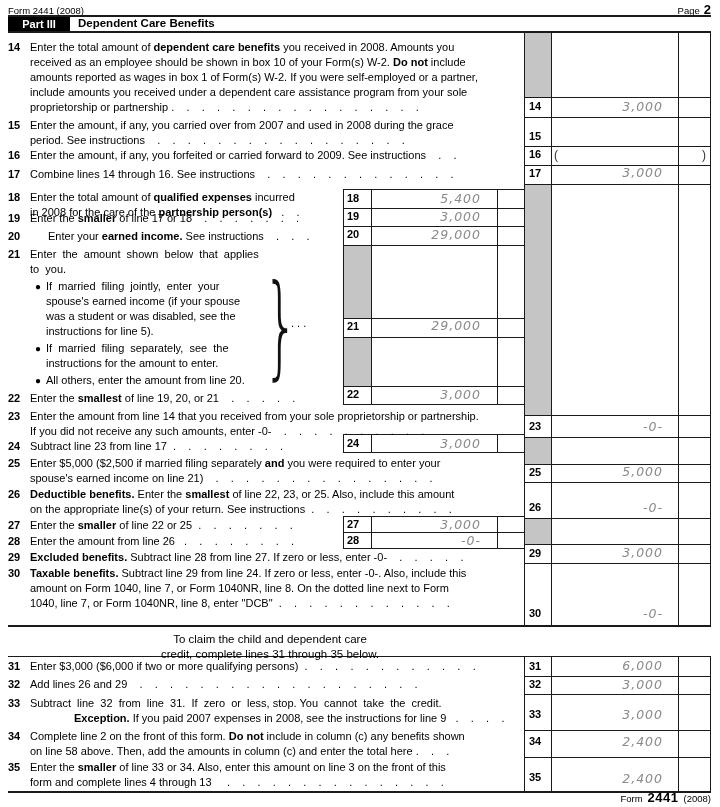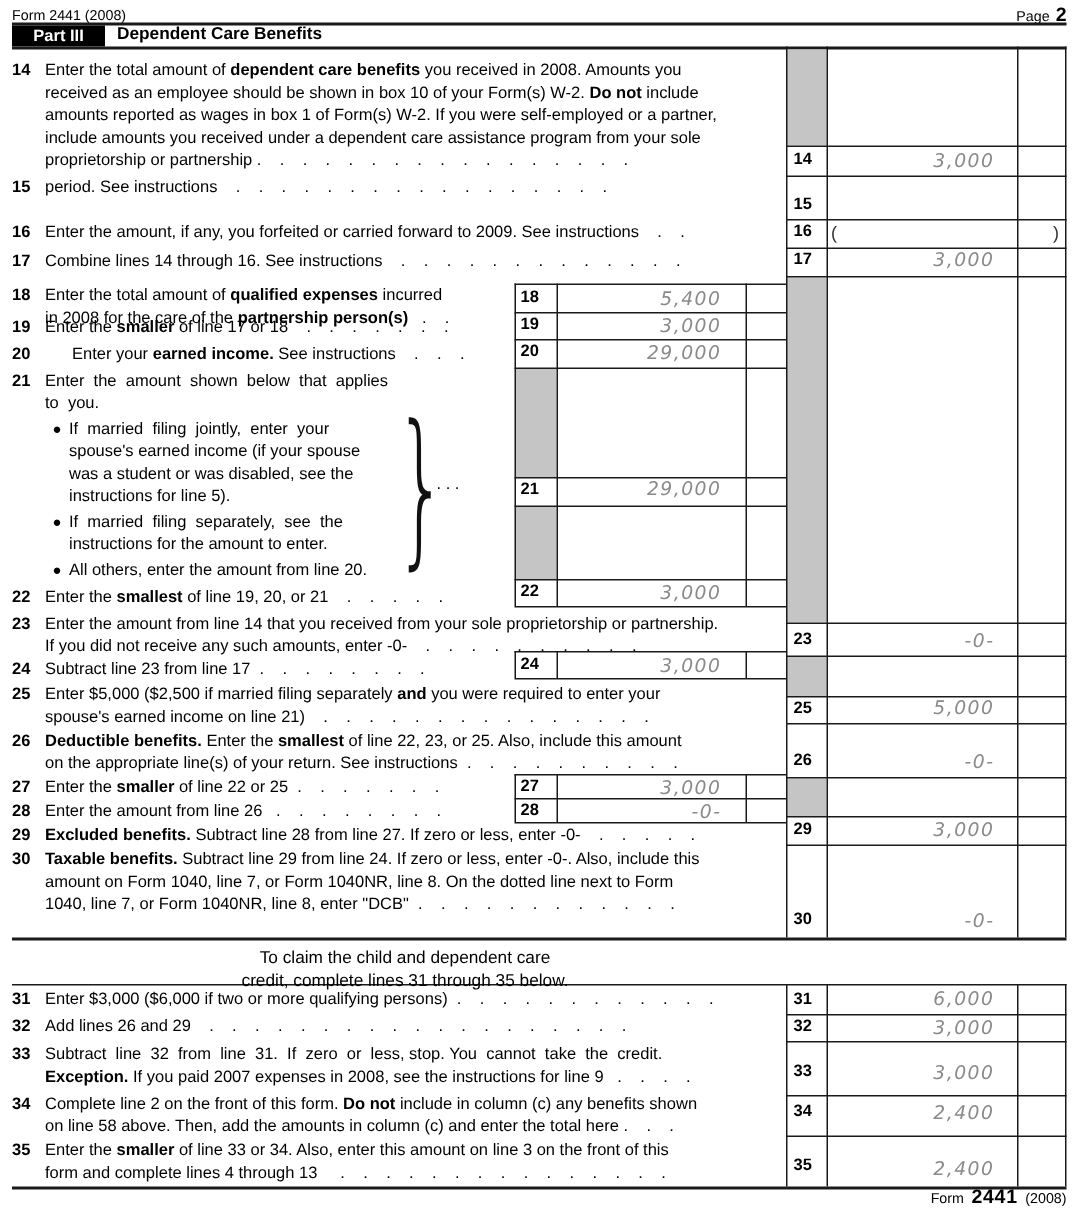--- a/index.html
+++ b/index.html
@@ -132,20 +132,21 @@
   <div class="num" style="left:8px;top:760px">35</div>
 
   <div class="tb" style="left:30px;top:40px;width:492px">
       <div class="tl"><span>Enter the total amount of </span><span style="font-weight: bold;">dependent care benefits</span><span> you received in 2008. Amounts you</span></div>
       <div class="tl"><span>received as an employee should be shown in box 10 of your Form(s) W-2. </span><span style="font-weight: bold;">Do not</span><span> include</span></div>
       <div class="tl"><span>amounts reported as wages in box 1 of Form(s) W-2. If you were self-employed or a partner,</span></div>
       <div class="tl"><span>include amounts you received under a dependent care assistance program from your sole</span></div>
       <div class="tl"><span>proprietorship or partnership .    .    .    .    .    .    .    .    .    .    .    .    .    .    .    .    .</span></div>
     </div>
   <div class="tb" style="left:30px;top:118px;width:492px">
+      <div class="tl"><span>Enter the amount, if any, you carried over from 2007 and used in 2008 during the grace</span></div>
       <div class="tl"><span>period. See instructions    .    .    .    .    .    .    .    .    .    .    .    .    .    .    .    .    .</span></div>
     </div>
   <div class="tb" style="left:30px;top:148px;width:492px">
       <div class="tl"><span>Enter the amount, if any, you forfeited or carried forward to 2009. See instructions    .    .</span></div>
     </div>
   <div class="tb" style="left:30px;top:167px;width:492px">
       <div class="tl"><span>Combine lines 14 through 16. See instructions    .    .    .    .    .    .    .    .    .    .    .    .    .</span></div>
     </div>
   <div class="tb" style="left:30px;top:190px;width:308px">
       <div class="tl"><span>Enter the total amount of </span><span style="font-weight: bold;">qualified expenses</span><span> incurred</span></div>
@@ -220,21 +221,21 @@
   </div>
 
   <div class="tb" style="left:30px;top:659px;width:492px">
       <div class="tl"><span>Enter $3,000 ($6,000 if two or more qualifying persons)  .    .    .    .    .    .    .    .    .    .    .    .</span></div>
     </div>
   <div class="tb" style="left:30px;top:677px;width:492px">
       <div class="tl"><span>Add lines 26 and 29    .    .    .    .    .    .    .    .    .    .    .    .    .    .    .    .    .    .    .</span></div>
     </div>
   <div class="tb" style="left:30px;top:696px;width:492px">
       <div class="tl"><span>Subtract  line  32  from  line  31.  If  zero  or  less, </span><span style="font-weight: normal;">stop.</span><span> You  cannot  take  the  credit.</span></div>
-      <div class="tl"><span style="font-weight: bold;">Exception.</span><span> If you paid 2007 expenses in 2008, see the instructions for line 9   .    .    .    .</span></div>
+      <div class="tl"><span style="font-weight: bold; margin-left: 44px;">Exception.</span><span> If you paid 2007 expenses in 2008, see the instructions for line 9   .    .    .    .</span></div>
     </div>
   <div class="tb" style="left:30px;top:729px;width:492px">
       <div class="tl"><span>Complete line 2 on the front of this form. </span><span style="font-weight: bold;">Do not</span><span> include in column (c) any benefits shown</span></div>
       <div class="tl"><span>on line 58 above. Then, add the amounts in column (c) and enter the total here .    .    .</span></div>
     </div>
   <div class="tb" style="left:30px;top:760px;width:492px">
       <div class="tl"><span>Enter the </span><span style="font-weight: bold;">smaller</span><span> of line 33 or 34. Also, enter this amount on line 3 on the front of this</span></div>
       <div class="tl"><span>form and complete lines 4 through 13     .    .    .    .    .    .    .    .    .    .    .    .    .    .    .</span></div>
     </div>
 

